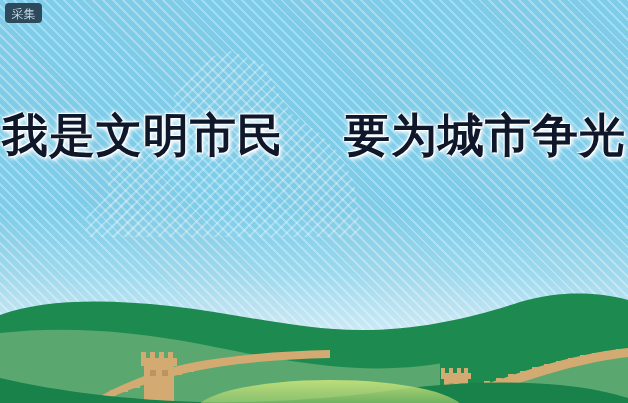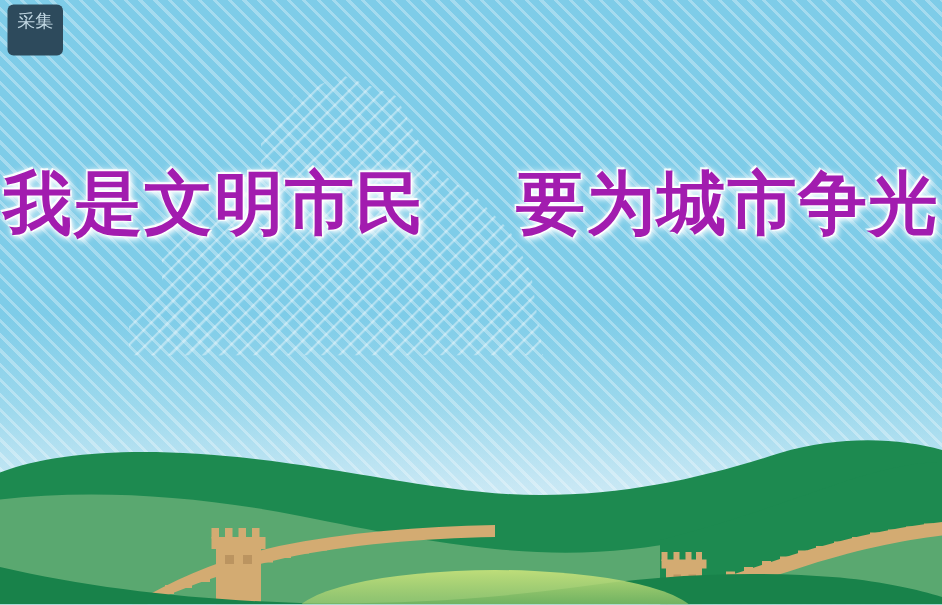--- a/index.html
+++ b/index.html
@@ -65,21 +65,21 @@
     left: 0;
     top: 96px;
     width: 628px;
     text-align: center;
     z-index: 6;
   }
   .headline .line {
     font-size: 46px;
     line-height: 78px;
     font-weight: bold;
-    color: #a21caf;
+    color: #0f172a;
     letter-spacing: 1px;
     white-space: nowrap;
     text-shadow:
        0 0  3px #ffffff,
        0 0  6px #ffffff,
        1px 1px 0 rgba(255,255,255,0.9),
       -1px -1px 0 rgba(255,255,255,0.9),
        2px 2px 4px rgba(255,255,255,0.85);
   }
   .headline .gap {
@@ -97,21 +97,21 @@
     z-index: 4;
   }
   .landscape svg { display: block; }
 
   
   .capture-button {
     position: absolute;
     left: 5px;
     top: 3px;
     width: 37px;
-    height: 34px;
+    height: 20px;
     background: #2d4a5c;
     border-radius: 4px;
     color: #c3d9e4;
     font-size: 12px;
     line-height: 23px;
     text-align: center;
     z-index: 20;
     cursor: pointer;
     user-select: none;
   }

